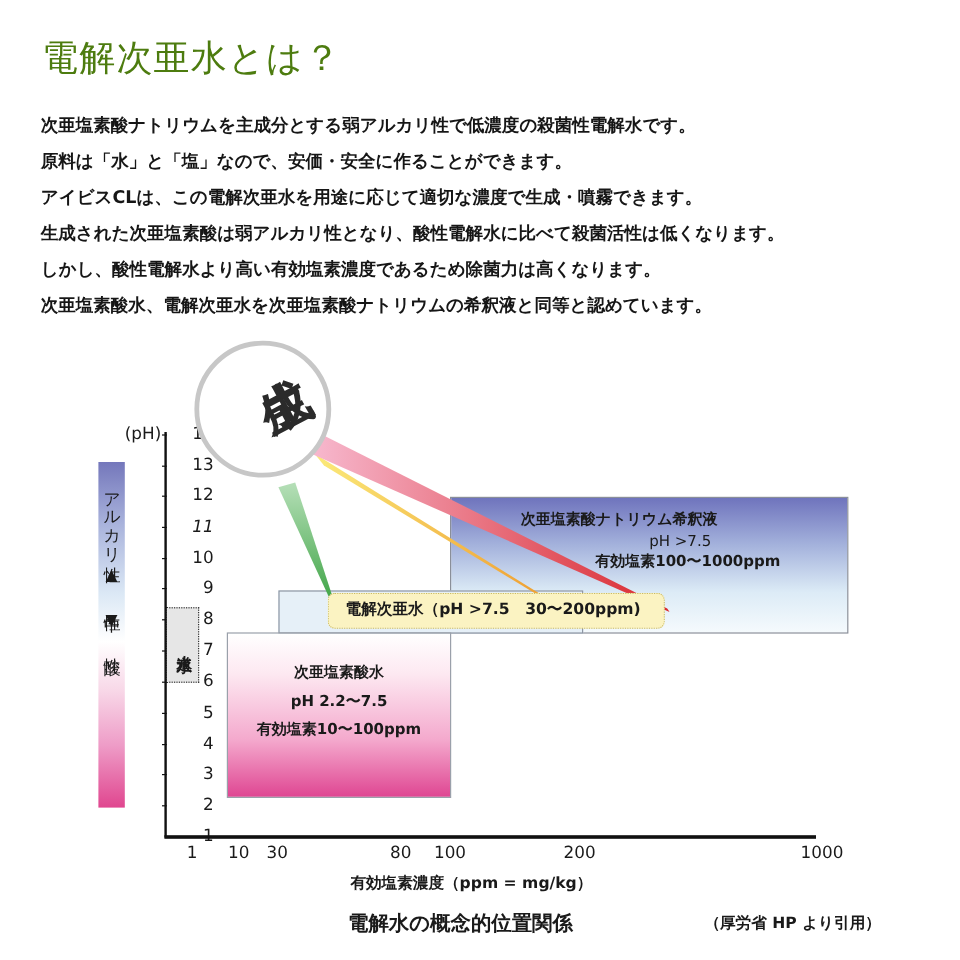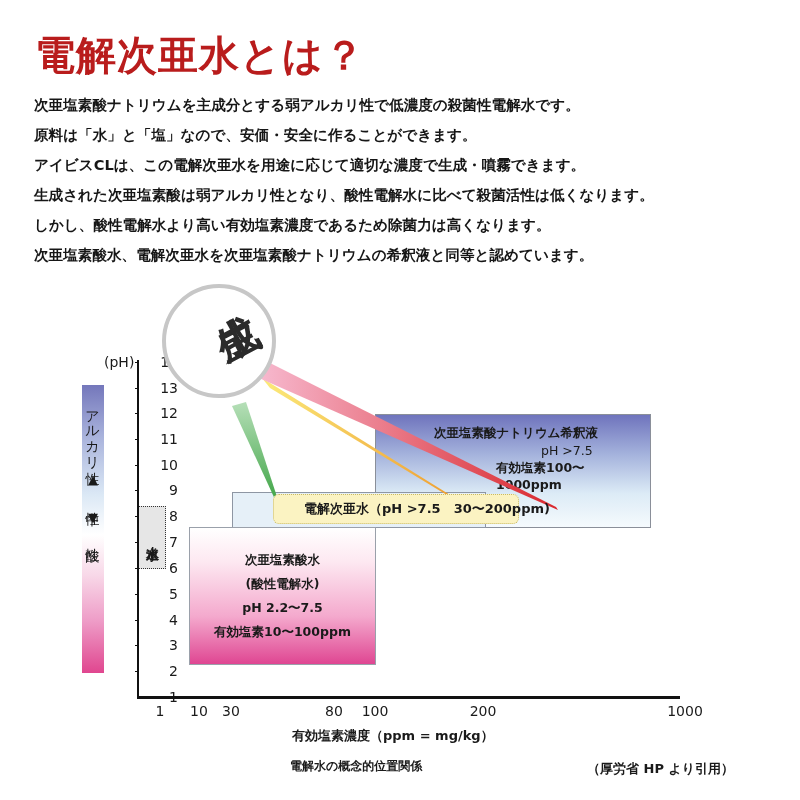--- a/index.html
+++ b/index.html
@@ -1,50 +1,50 @@
 <!DOCTYPE html>
 <html><head>
   <meta charset="utf-8">
   <style>
     * { box-sizing: border-box; margin: 0; padding: 0; }
     html, body { width: 800px; height: 800px; background: #ffffff; overflow: hidden; }
     body { position: relative; font-family: "DejaVu Sans", "Liberation Sans", sans-serif; color: #1a1a1a; }
-    .title { position: absolute; left: 35px; top: 28px; font-size: 40px; font-weight: bold; letter-spacing: 1px; color: #b91c1c; }
+    .title { position: absolute; left: 35px; top: 28px; font-size: 30px; font-weight: normal; letter-spacing: 1px; color: #4d7c0f; }
     .para { position: absolute; left: 34px; top: 94px; width: 760px; }
     .para-line { font-size: 14.6px; font-weight: bold; height: 30px; line-height: 22px; white-space: nowrap; color: #161616; }
     .abs { position: absolute; }
     .ylabel-unit { left: 72px; top: 354px; font-size: 14px; margin-left: 32px; }
     .ytick { position: absolute; left: 114px; width: 22px; text-align: right; font-size: 14px; line-height: 16px; margin-left: 42px; }
     .ytick-mark { position: absolute; left: 135px; width: 4px; height: 1px; background: #111; }
     .axis-y { left: 137px; top: 360px; width: 2px; height: 338px; background: #111; }
     .axis-x { left: 137px; top: 696px; width: 543px; height: 3px; background: #111; }
     .xtick { position: absolute; top: 703px; font-size: 14px; transform: translateX(-50%); }
     .xlabel { left: 292px; top: 727px; font-size: 13px; font-weight: bold; }
-    .caption { left: 290px; top: 758px; font-size: 12px; font-weight: bold; }
+    .caption { left: 290px; top: 758px; font-size: 17px; font-weight: bold; }
     .source { left: 587px; top: 760px; font-size: 13px; font-weight: bold; }
     .phbar { left: 82px; top: 385px; width: 22px; height: 288px;
       background: linear-gradient(to bottom, #7477bb 0%, #a9b3dc 18%, #dbe8f5 38%, #ffffff 52%, #f8d8e8 66%, #ee9cc7 82%, #e0468f 100%);
       display: flex; flex-direction: column; align-items: center; }
     .phbar-text { writing-mode: vertical-rl; text-orientation: upright; font-size: 14px; line-height: 22px; letter-spacing: -1px; }
     .tri { font-size: 13px; line-height: 16px; }
     .tap { left: 138px; top: 506px; width: 28px; height: 63px; background: #e6e6e6; border: 1px dotted #333;
       writing-mode: vertical-rl; text-orientation: upright; font-size: 13px; display: flex; align-items: center; justify-content: center; font-weight: bold; letter-spacing: -1px; }
     .box-acid { left: 189px; top: 527px; width: 187px; height: 138px;
       background: linear-gradient(to bottom, #ffffff 0%, #fde8f1 25%, #f4a9cd 65%, #df4692 100%);
       border: 1px solid #9aa0aa; text-align: center; font-size: 12.5px; font-weight: bold; padding-top: 20px; }
     .box-acid div { height: 24px; line-height: 24px; }
     .box-lightblue { left: 232px; top: 492px; width: 254px; height: 36px; background: #e6f0f8; border: 1px solid #8e96a3; }
-    .box-sodium { left: 375px; top: 414px; width: 276px; height: 114px;
+    .box-sodium { left: 375px; top: 414px; width: 332px; height: 114px;
       background: linear-gradient(to bottom, #6f74bd 0%, #a4b2dc 35%, #dcebf6 70%, #f5fafd 100%);
       border: 1px solid #8a8f99; font-size: 12.5px; font-weight: bold; }
     .box-sodium .l1 { position: absolute; left: 58px; top: 10px; }
     .box-sodium .l2 { position: absolute; left: 165px; top: 28px; font-weight: normal; }
     .box-sodium .l3 { position: absolute; left: 120px; top: 45px; }
-    .label-yellow { left: 273px; top: 494px; width: 246px; height: 30px; background: #fbf3c2; border: 1px dotted #c9b964;
-      border-radius: 6px; font-size: 13px; font-weight: bold; line-height: 28px; padding-left: 30px; white-space: nowrap; }
+    .label-yellow { left: 273px; top: 494px; width: 281px; height: 30px; background: #fbf3c2; border: 1px dotted #c9b964;
+      border-radius: 6px; font-size: 13px; font-weight: bold; line-height: 28px; padding-left: 14px; white-space: nowrap; }
     .circle { left: 162px; top: 284px; width: 114px; height: 114px; border-radius: 50%; background: #ffffff; border: 4px solid #c7c7c7; }
     .circle-text { position: absolute; left: 22px; top: 2px; font-size: 42px; font-weight: bold; color: #2b2b2b; line-height: 46px;
       writing-mode: vertical-rl; text-orientation: upright; transform: rotate(-28deg); transform-origin: 50% 50%; }
     svg.rays { position: absolute; left: 0; top: 0; width: 800px; height: 800px; pointer-events: none; }
   </style>
 </head>
 <body>
 
 <div class="title">電解次亜水とは？</div>
 
@@ -65,21 +65,21 @@
     <div class="phbar-text" style="margin-top:16px;">アルカリ性</div>
     <div class="tri" style="margin-top:12px;">▲</div>
     <div class="phbar-text" style="margin-top:14px;">中性</div>
     <div class="tri" style="margin-top:8px;">▼</div>
     <div class="phbar-text" style="margin-top:12px;">酸性</div>
   </div>
 
   <div class="ytick" style="top:354px;">14</div>
   <div class="ytick" style="top:380px;text-align:right;">13</div>
   <div class="ytick" style="top:405px;">12</div>
-  <div class="ytick" style="top:431px;">11</div>
+  <div class="ytick" style="top:431px;font-style:italic;">11</div>
   <div class="ytick" style="top:457px;">10</div>
   <div class="ytick" style="top:482px;">9</div>
   <div class="ytick" style="top:508px;">8</div>
   <div class="ytick" style="top:534px;">7</div>
   <div class="ytick" style="top:560px;">6</div>
   <div class="ytick" style="top:586px;">5</div>
   <div class="ytick" style="top:612px;">4</div>
   <div class="ytick" style="top:637px;">3</div>
   <div class="ytick" style="top:663px;">2</div>
   <div class="ytick" style="top:689px;">1</div>
@@ -101,21 +101,20 @@
   <div class="abs box-sodium">
     <span class="l1">次亜塩素酸ナトリウム希釈液</span>
     <span class="l2">pH  &gt;7.5</span>
     <span class="l3">有効塩素100〜1000ppm</span>
   </div>
 
   <div class="abs box-lightblue"></div>
 
   <div class="abs box-acid">
     <div>次亜塩素酸水</div>
-    <div>(酸性電解水)</div>
     <div style="font-weight:bold;">pH  2.2〜7.5</div>
     <div>有効塩素10〜100ppm</div>
   </div>
 
   <div class="abs tap">水道水</div>
 
   <svg class="rays" viewBox="0 0 800 800">
     <defs>
       <linearGradient id="gRed" x1="0" y1="0" x2="1" y2="0">
         <stop offset="0" stop-color="#f7b9cf"></stop>

